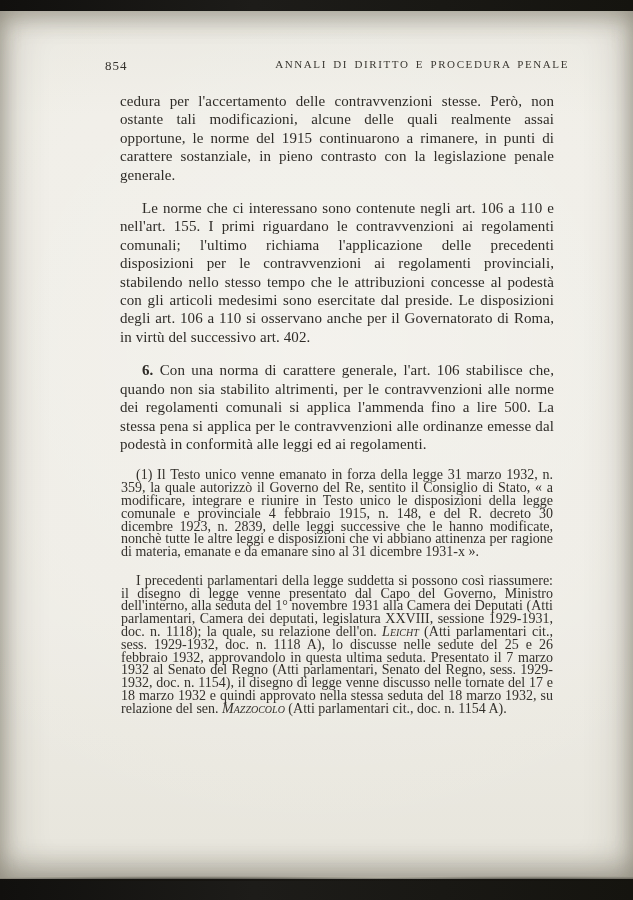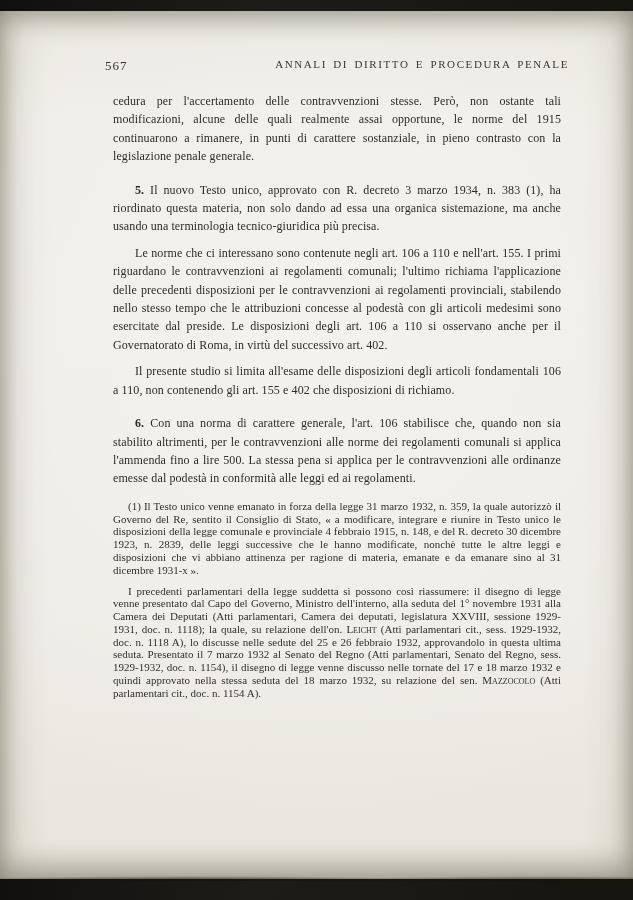--- a/index.html
+++ b/index.html
@@ -68,64 +68,62 @@
   }
   .running-title {
     display: block;
     text-align: right;
     font-size: 11px;
     letter-spacing: 1.6px;
     color: #3a3731;
     word-spacing: 2px;
   }
   .body-text p.para {
-    margin: 8px;
-    font-size: 12px;
+    margin: 15px;
+    font-size: 15px;
     line-height: 18.4px;
     text-align: justify;
     letter-spacing: 0.1px;
   }
   .body-text p.indent { text-indent: 22px; }
   .body-text p.noindent { text-indent: 0; }
   .body-text p.gap { margin-top: 15px; }
   .footnote {
     margin-top: 12px;
   }
   .footnote p.fn-para {
-    margin: 8px;
-    font-size: 11px;
+    margin: 16px;
+    font-size: 14px;
     line-height: 12.8px;
     text-align: justify;
     text-indent: 15px;
     color: #33302b;
   }
   .seg-normal { font-style: normal; }
   .seg-bold { font-weight: bold; }
   .seg-italic { }
-  .seg-smallcaps { font-variant: small-caps; }
+  .seg-smallcaps { font-variant: small-caps; font-style: italic; }
 </style>
 </head>
 <body>
 
 <div class="scan">
   <div class="band band-top"></div>
 
   <div class="paper">
     <div class="content">
 
       <div class="header">
-        <span class="pagenum">567</span>
+        <span class="pagenum">854</span>
         <span class="running-title">ANNALI DI DIRITTO E PROCEDURA PENALE</span>
       </div>
 
       <div class="body-text">
         <p class="para noindent"><span class="seg-normal">cedura per l'accertamento delle contravvenzioni stesse. Però, non ostante tali modificazioni, alcune delle quali realmente assai opportune, le norme del 1915 continuarono a rimanere, in punti di carattere sostanziale, in pieno contrasto con la legislazione penale generale.</span></p>
-        <p class="para indent gap"><span class="seg-bold">5. </span><span class="seg-normal">Il nuovo Testo unico, approvato con R. decreto 3 marzo 1934, n. 383 (1), ha riordinato questa materia, non solo dando ad essa una organica sistemazione, ma anche usando una terminologia tecnico-giuridica più precisa.</span></p>
         <p class="para indent"><span class="seg-normal">Le norme che ci interessano sono contenute negli art. 106 a 110 e nell'art. 155. I primi riguardano le contravvenzioni ai regolamenti comunali; l'ultimo richiama l'applicazione delle precedenti disposizioni per le contravvenzioni ai regolamenti provinciali, stabilendo nello stesso tempo che le attribuzioni concesse al podestà con gli articoli medesimi sono esercitate dal preside. Le disposizioni degli art. 106 a 110 si osservano anche per il Governatorato di Roma, in virtù del successivo art. 402.</span></p>
-        <p class="para indent"><span class="seg-normal">Il presente studio si limita all'esame delle disposizioni degli articoli fondamentali 106 a 110, non contenendo gli art. 155 e 402 che disposizioni di richiamo.</span></p>
         <p class="para indent gap"><span class="seg-bold">6. </span><span class="seg-normal">Con una norma di carattere generale, l'art. 106 stabilisce che, quando non sia stabilito altrimenti, per le contravvenzioni alle norme dei regolamenti comunali si applica l'ammenda fino a lire 500. La stessa pena si applica per le contravvenzioni alle ordinanze emesse dal podestà in conformità alle leggi ed ai regolamenti.</span></p>
       </div>
 
       <div class="footnote">
         <p class="fn-para"><span class="seg-normal">(1) Il Testo unico venne emanato in forza della legge 31 marzo 1932, n. 359, la quale autorizzò il Governo del Re, sentito il Consiglio di Stato, « a modificare, integrare e riunire in Testo unico le disposizioni della legge comunale e provinciale 4 febbraio 1915, n. 148, e del R. decreto 30 dicembre 1923, n. 2839, delle leggi successive che le hanno modificate, nonchè tutte le altre leggi e disposizioni che vi abbiano attinenza per ragione di materia, emanate e da emanare sino al 31 dicembre 1931-x ».</span></p>
         <p class="fn-para"><span class="seg-normal">I precedenti parlamentari della legge suddetta si possono così riassumere: il disegno di legge venne presentato dal Capo del Governo, Ministro dell'interno, alla seduta del 1° novembre 1931 alla Camera dei Deputati (</span><span class="seg-italic">Atti parlamentari, Camera dei deputati</span><span class="seg-normal">, legislatura XXVIII, sessione 1929-1931, doc. n. 1118); la quale, su relazione dell'on. </span><span class="seg-smallcaps">Leicht</span><span class="seg-normal"> (</span><span class="seg-italic">Atti parlamentari</span><span class="seg-normal"> cit., sess. 1929-1932, doc. n. 1118 </span><span class="seg-italic">A</span><span class="seg-normal">), lo discusse nelle sedute del 25 e 26 febbraio 1932, approvandolo in questa ultima seduta. Presentato il 7 marzo 1932 al Senato del Regno (</span><span class="seg-italic">Atti parlamentari, Senato del Regno</span><span class="seg-normal">, sess. 1929-1932, doc. n. 1154), il disegno di legge venne discusso nelle tornate del 17 e 18 marzo 1932 e quindi approvato nella stessa seduta del 18 marzo 1932, su relazione del sen. </span><span class="seg-smallcaps">Mazzocolo</span><span class="seg-normal"> (</span><span class="seg-italic">Atti parlamentari</span><span class="seg-normal"> cit., doc. n. 1154 </span><span class="seg-italic">A</span><span class="seg-normal">).</span></p>
       </div>
 
     </div>
   </div>

